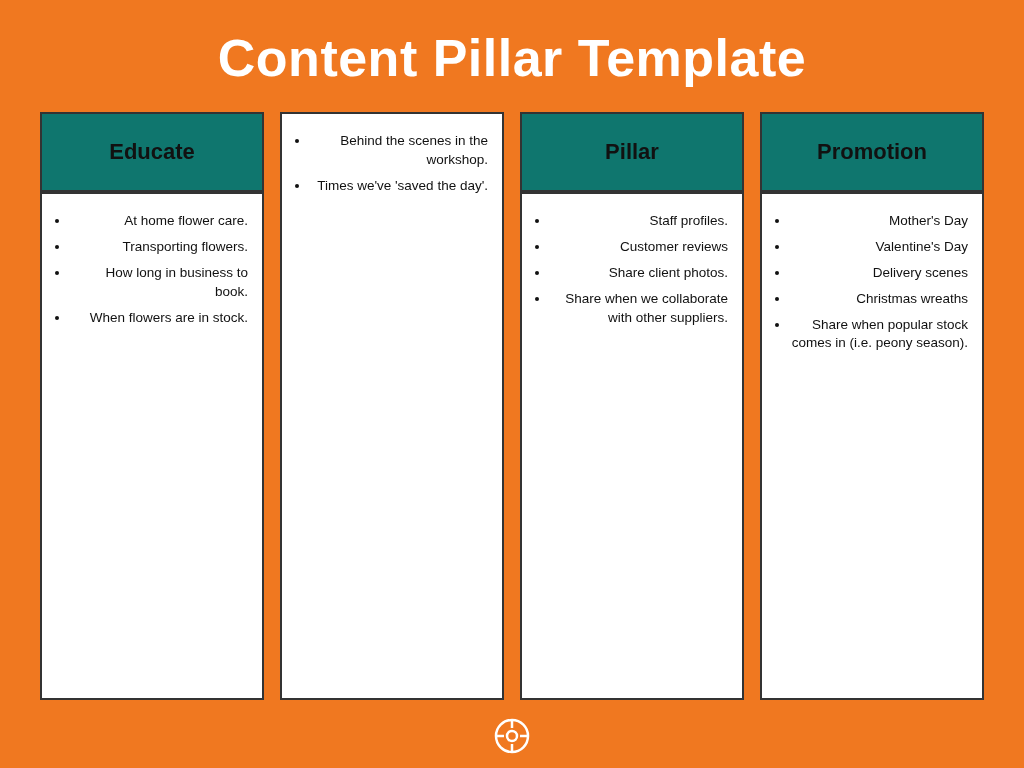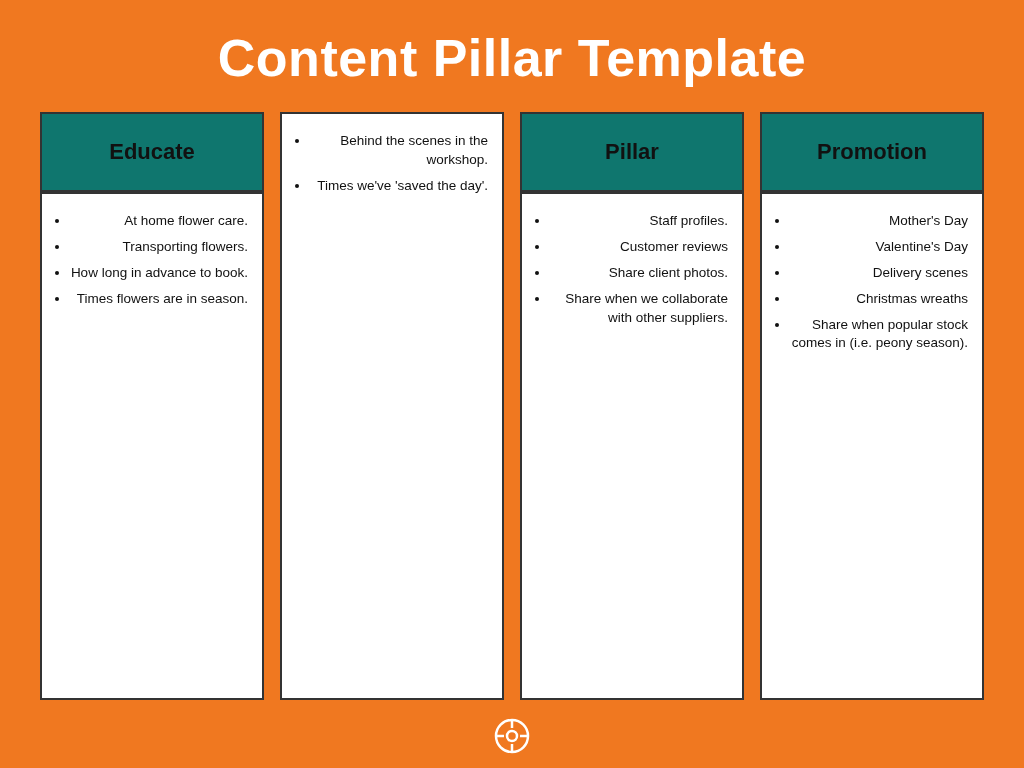--- a/index.html
+++ b/index.html
@@ -101,22 +101,22 @@
 
 <div class="columns-container">
 <div class="column">
       <div class="column-header">
         <span class="column-header-text">Educate</span>
       </div>
       <div class="column-body">
         <ul>
           <li>At home flower care.</li>
           <li>Transporting flowers.</li>
-          <li>How long in advance to book.</li>
-          <li>Times flowers are in season.</li>
+          <li>How long in business to book.</li>
+          <li>When flowers are in stock.</li>
         </ul>
       </div>
     </div>
     <div class="column">
       <div class="column-body">
         <ul>
           <li>Behind the scenes in the workshop.</li>
           <li>Times we've 'saved the day'.</li>
         </ul>
       </div>

